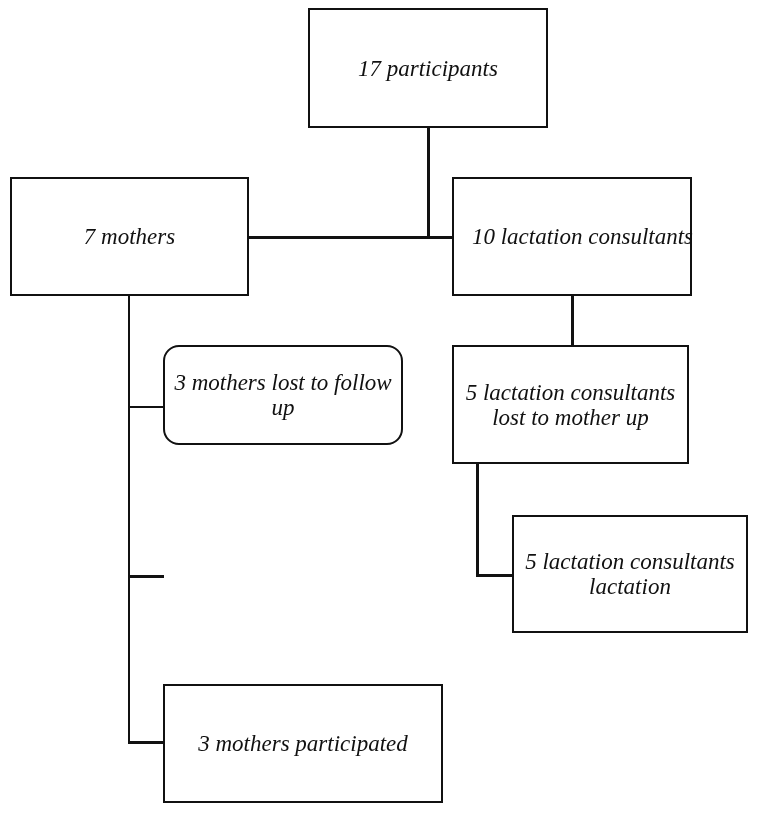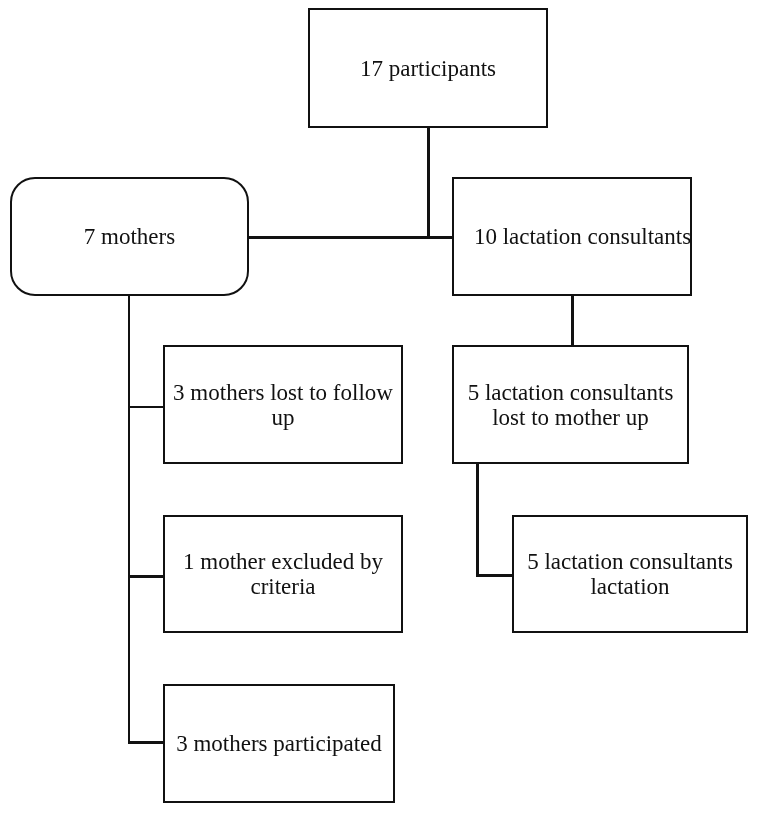--- a/index.html
+++ b/index.html
@@ -21,33 +21,34 @@
     box-sizing: border-box;
     border: 2.5px solid #111111;
     background: #ffffff;
     display: flex;
     flex-direction: column;
     align-items: center;
     justify-content: center;
     text-align: left;
     font-size: 23px;
     line-height: 25px;
+    font-style: italic;
   }
   .node .ln { white-space: nowrap; }
   .conn {
     position: absolute;
     background: #111111;
   }
   
   #n-participants      { left: 308px; top:   8px; width: 240px; height: 120px; }
-  #n-mothers           { left:  10px; top: 177px; width: 239px; height: 119px; border-radius: 25px; }
+  #n-mothers           { left:  10px; top: 177px; width: 239px; height: 119px; }
   #n-lactation         { left: 452px; top: 177px; width: 240px; height: 119px; padding-left: 21px; }
-  #n-mothers-lost      { left: 163px; top: 345px; width: 240px; height: 119px; }
+  #n-mothers-lost      { left: 163px; top: 345px; width: 240px; height: 100px; border-radius: 16px; }
   #n-mother-excluded   { left: 163px; top: 515px; width: 240px; height: 118px; }
-  #n-mothers-interview { left: 163px; top: 684px; width: 232px; height: 119px; }
+  #n-mothers-interview { left: 163px; top: 684px; width: 280px; height: 119px; }
   #n-lc-lost           { left: 452px; top: 345px; width: 237px; height: 119px; }
   #n-lc-interview      { left: 512px; top: 515px; width: 236px; height: 118px; }
   
   #c-top-vertical        { left: 427px;   top: 128px;   width: 2.5px; height: 110.5px; }
   #c-level2-horizontal   { left: 249px;   top: 236px;   width: 203px; height: 2.5px; }
   #c-mothers-vertical    { left: 127.5px; top: 296px;   width: 2.5px; height: 447.5px; }
   #c-elbow-mothers-lost  { left: 127.5px; top: 405.5px; width: 36px;  height: 2.5px; }
   #c-elbow-mother-excl   { left: 127.5px; top: 575px;   width: 36px;  height: 2.5px; }
   #c-elbow-mothers-int   { left: 127.5px; top: 741px;   width: 36px;  height: 2.5px; }
   #c-lactation-vertical  { left: 571px;   top: 296px;   width: 2.5px; height: 49px; }
@@ -79,24 +80,20 @@
 
   <div class="node" id="n-lactation">
     <div class="ln">10 lactation consultants</div>
   </div>
 
   <div class="node" id="n-mothers-lost">
     <div class="ln">3 mothers lost to follow</div>
     <div class="ln">up</div>
   </div>
 
-  <div class="node" id="n-mother-excluded">
-    <div class="ln">1 mother excluded by</div>
-    <div class="ln">criteria</div>
-  </div>
 
   <div class="node" id="n-mothers-interview">
     <div class="ln">3 mothers participated</div>
   </div>
 
   <div class="node" id="n-lc-lost">
     <div class="ln">5 lactation consultants</div>
     <div class="ln">lost to mother up</div>
   </div>
 

